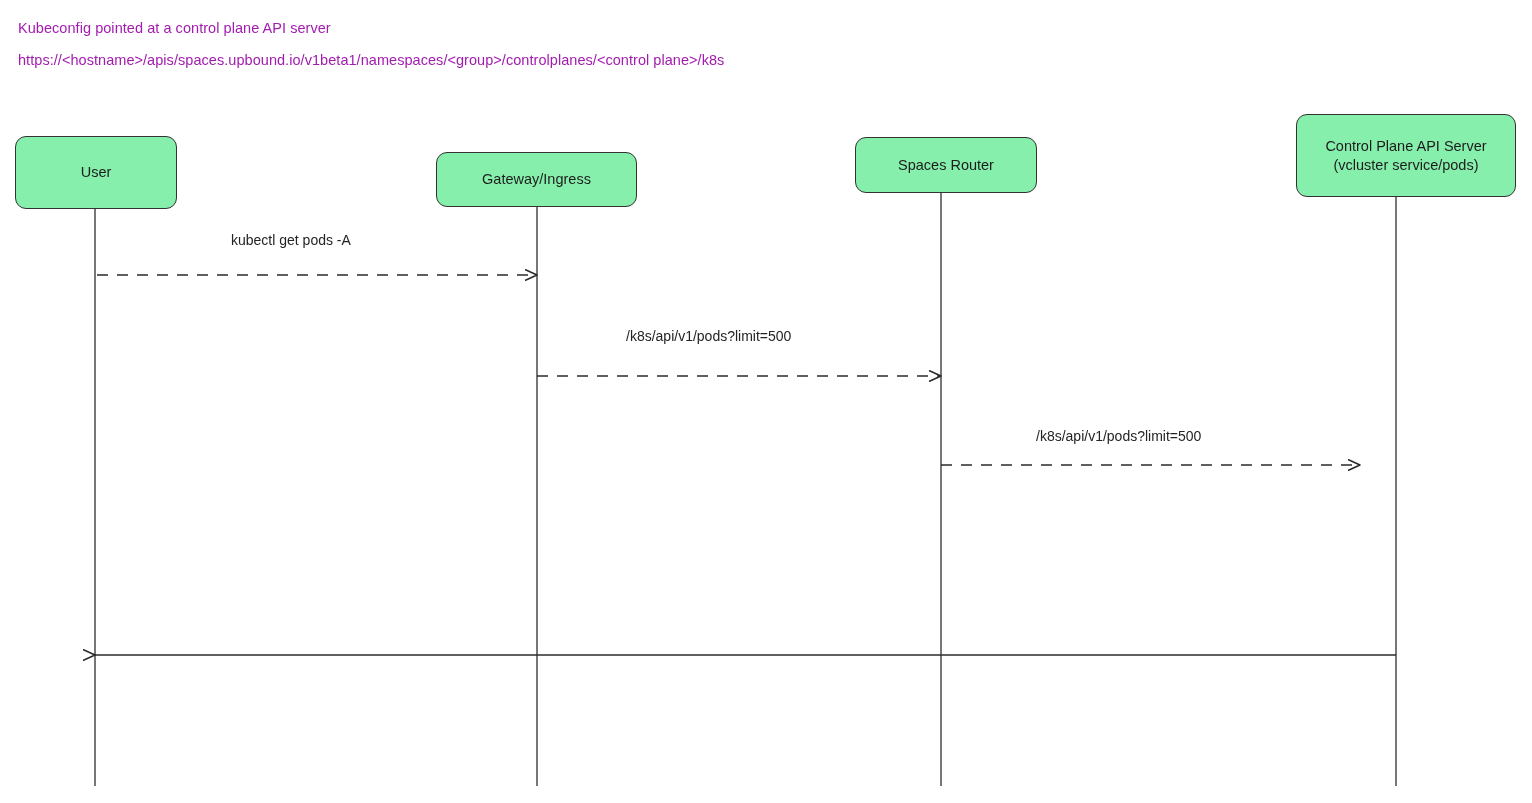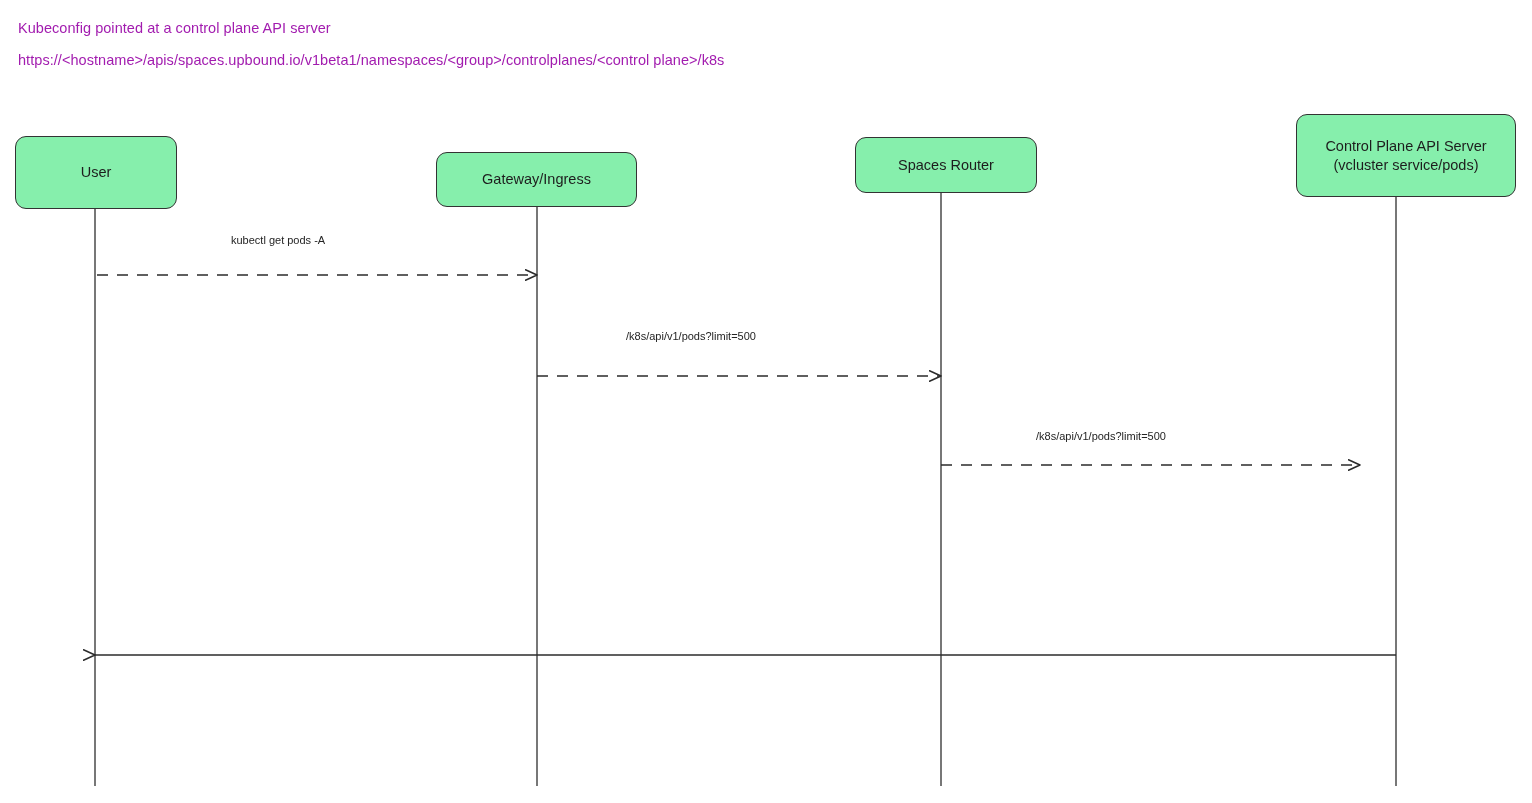--- a/index.html
+++ b/index.html
@@ -55,21 +55,21 @@
     font-size: 14.5px;
     line-height: 19px;
     color: #1d1d1d;
     white-space: pre-line;
     padding: 0 8px;
   }
 
   
   .msg-label {
     position: absolute;
-    font-size: 11px;
+    font-size: 14px;
     line-height: 18px;
     color: #242424;
     white-space: nowrap;
   }
 </style>
 </head>
 <body>
 
 <div class="note" id="note-title">Kubeconfig pointed at a control plane API server</div>
 

